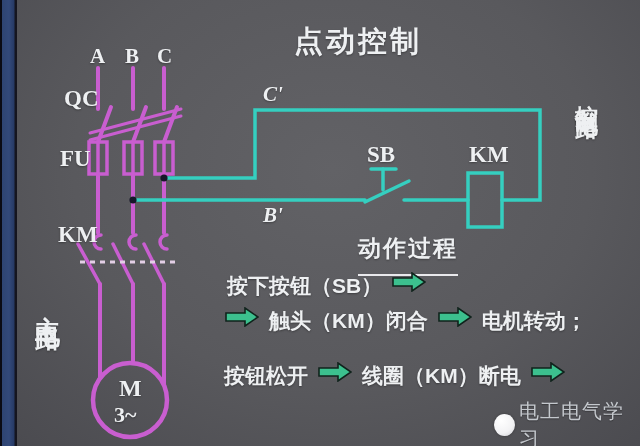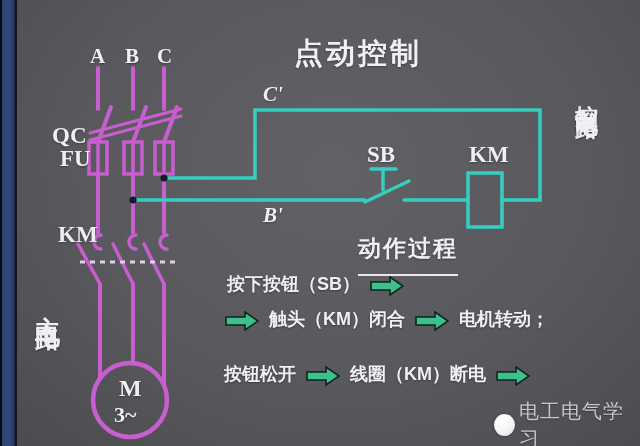--- a/index.html
+++ b/index.html
@@ -7,27 +7,27 @@
     position:relative;width:640px;height:446px;overflow:hidden;
     background:radial-gradient(ellipse at 52% 38%, #626266 0%, #59595d 55%, #4a4a4f 100%);
     font-family:"Liberation Sans", sans-serif;
   }
   .edge-strip{
     position:absolute;left:0;top:0;width:17px;height:446px;
     background:linear-gradient(90deg,#0b0b14 0px,#0b0b14 2px,#2e4472 2px,#33497a 9px,#263a66 14px,#15151f 15px,#15151f 17px);
   }
   .lbl{position:absolute;color:#eef0f2;text-shadow:0 1px 2px rgba(0,0,0,.35);white-space:nowrap;}
   .serif{font-family:"Liberation Serif", serif;font-weight:bold;}
-  .title{font-size:29px;font-weight:bold;letter-spacing:3px;margin-top:12px;}
+  .title{font-size:29px;font-weight:bold;letter-spacing:3px;}
   .phase{font-size:21px;}
   .comp{font-size:23px;}
   .node{font-size:21px;font-style:italic;}
   .vert{writing-mode:vertical-rl;text-orientation:upright;font-weight:bold;}
   .heading{font-size:23px;font-weight:bold;letter-spacing:2px;border-bottom:2px solid #e9e9ec;padding-bottom:10px;}
-  .pline{display:flex;align-items:flex-end;gap:10px;font-size:18px;font-weight:bold;}
+  .pline{display:flex;align-items:flex-start;gap:10px;font-size:21px;font-weight:bold;}
   .arrow-ic{flex:0 0 auto;display:inline-block;}
   svg.circuit{position:absolute;left:0;top:0;}
   .watermark{position:absolute;display:flex;align-items:center;gap:4px;}
   .wm-logo{width:22px;height:22px;border-radius:50%;
     background:radial-gradient(circle at 35% 30%, #ffffff 0%, #f2f2f4 60%, #cfcfd4 100%);
     box-shadow:0 0 3px rgba(0,0,0,.3);}
   .wm-text{color:#c4c8cd;font-size:20px;letter-spacing:1px;text-shadow:0 1px 1px rgba(0,0,0,.3);}
 </style>
 </head>
 <body>
@@ -104,21 +104,21 @@
       <circle cx="133" cy="200" r="3.6"></circle>
     </g>
   </svg>
 
   <div class="lbl title" style="left:294px;top:22px;">点动控制</div>
 
   <div class="lbl serif phase" style="left:90px;top:44px;">A</div>
   <div class="lbl serif phase" style="left:125px;top:44px;">B</div>
   <div class="lbl serif phase" style="left:157px;top:44px;">C</div>
 
-  <div class="lbl serif comp" style="left:52px;top:86px;margin-top:37px;">QC</div>
+  <div class="lbl serif comp" style="left:64px;top:86px;">QC</div>
   <div class="lbl serif comp" style="left:60px;top:146px;text-align:right;">FU</div>
   <div class="lbl serif comp" style="left:58px;top:222px;">KM</div>
 
   <div class="lbl vert" style="left:32px;top:296px;font-size:25px;letter-spacing:5px;">主电路</div>
   <div class="lbl vert" style="left:572px;top:86px;font-size:23px;letter-spacing:4px;">控制电路</div>
 
   <div class="lbl serif node" style="left:263px;top:82px;">C'</div>
   <div class="lbl serif node" style="left:263px;top:203px;">B'</div>
 
   <div class="lbl serif comp" style="left:367px;top:142px;text-align:right;">SB</div>

